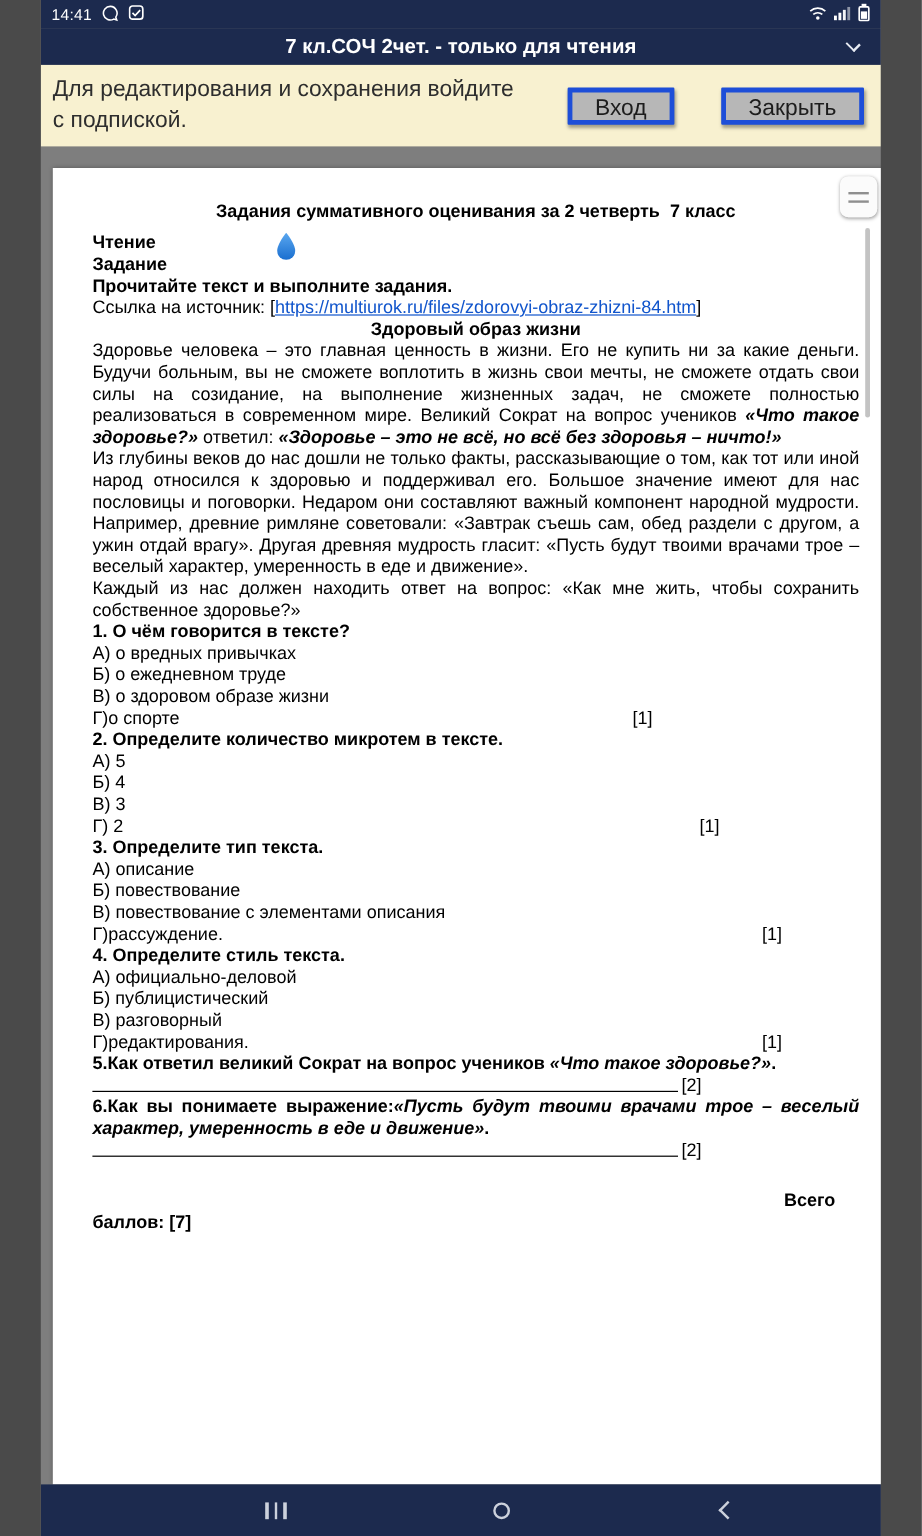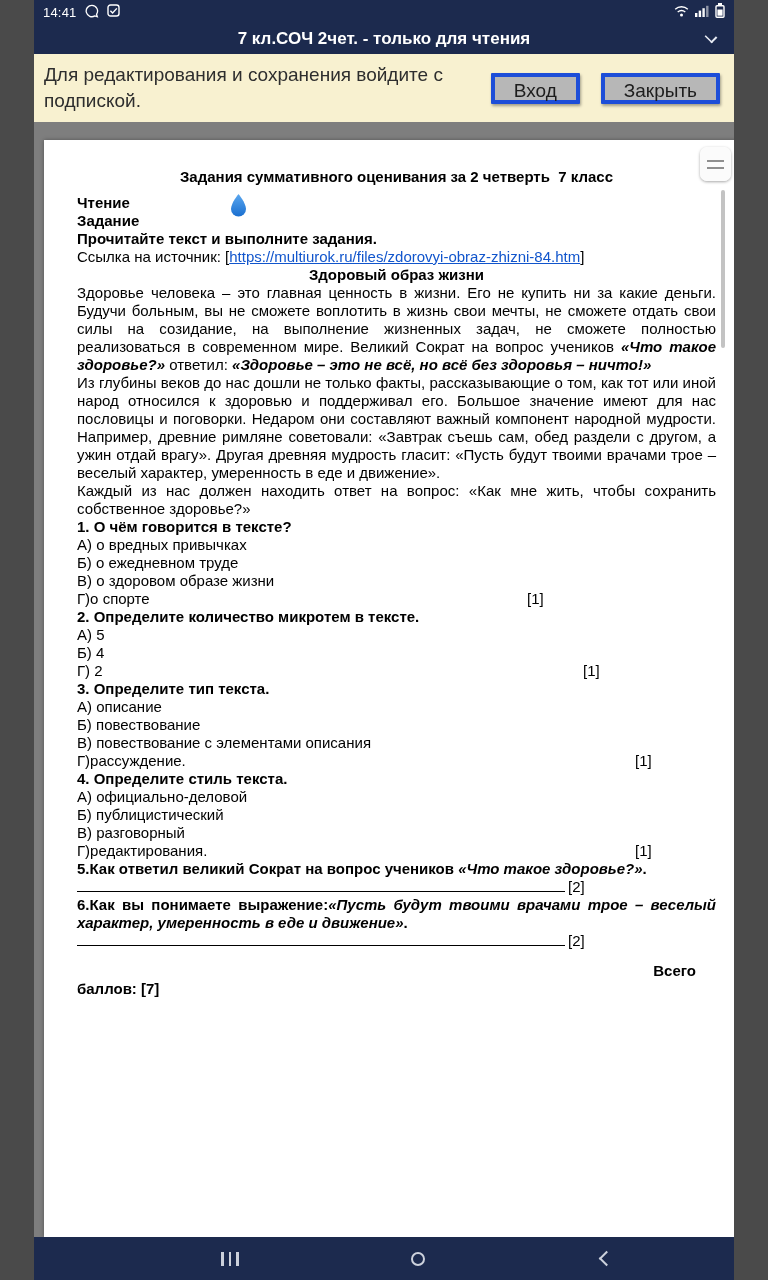--- a/index.html
+++ b/index.html
@@ -18,21 +18,21 @@
   
   .titlebar { height:30px; background:var(--navy,#1c2a4e); color:#fff; position:relative;
               display:flex; align-items:center; justify-content:center; }
   .tb-title { font-size:17px; font-weight:bold; }
   .chev { position:absolute; right:18px; top:8px; width:10px; height:10px;
           border-right:2px solid #e8ecf4; border-bottom:2px solid #e8ecf4;
           transform:rotate(45deg) scale(1,.8); cursor:pointer; }
 
   
   .banner { height:68px; background:var(--banner_bg,#f8f1d0);
-            display:flex; align-items:center; padding:0 14px 0 10px; gap:21px; }
+            display:flex; align-items:center; padding:0 14px 0 10px; gap:39px; }
   .banner-msg { width:505px; font-size:19px; line-height:26px; color:#2e2e2e; }
   .btn { font-family:inherit; font-size:19px; color:#1d1d1d; background:var(--button_bg,#b7b7b7);
          border:4px solid #1d4ed8; border-radius:1px; padding:3px 19px; height:31px;
          box-shadow:1px 2px 3px rgba(0,0,0,.35); cursor:pointer; white-space:nowrap; }
 
   
   .docarea { position:relative; height:1115px; }
   .page { position:absolute; left:10px; top:18px; width:716px; height:1097px; background:#fff;
           padding:28px 44px 0 33px; font-size:15px; line-height:18px; color:#000;
           box-shadow:0 0 4px rgba(0,0,0,.35); }
@@ -40,21 +40,21 @@
   .b  { font-weight:bold; }
   .bi { font-weight:bold; font-style:italic; }
   .center-b { text-align:center; font-weight:bold; }
   .para { margin:0; text-align:justify; }
   .link { color:var(--link,#1155cc); text-decoration:underline; cursor:pointer; }
   .q-title { font-weight:bold; }
   .just { text-align:justify; }
   .opt-row, .blank-row { position:relative; height:18px; }
   .pts { position:absolute; top:0; }
   .blank { position:absolute; left:0; top:13px; border-top:1px solid #000; height:0; }
-  .total-right { font-weight:bold; text-align:right; padding-right:20px; margin-top:12px; }
+  .total-right { font-weight:bold; text-align:right; padding-right:20px; margin-top:24px; }
   .total-left { font-weight:bold; }
 
   
   .drop { position:absolute; left:186px; top:54px; width:17px; height:24px; cursor:grab; }
 
   
   .scroll-handle { position:absolute; right:3px; top:25px; width:31px; height:34px;
                    background:rgba(250,250,250,.88); border-radius:7px;
                    box-shadow:0 1px 3px rgba(0,0,0,.35);
                    display:flex; flex-direction:column; justify-content:center;
@@ -156,20 +156,21 @@
         <div class="opt-row">
           <span>Г)о спорте</span>
           <span class="pts" style="left:450px">[1]</span>
         </div>
       </div>
 
       <div>
         <div class="q-title">2. Определите количество микротем в тексте.</div>
         <div>А) 5</div>
         <div>Б) 4</div>
+        <div>В) 3</div>
         <div class="opt-row">
           <span>Г) 2</span>
           <span class="pts" style="left:506px">[1]</span>
         </div>
       </div>
 
       <div>
         <div class="q-title">3. Определите тип текста.</div>
         <div>А) описание</div>
         <div>Б) повествование</div>

